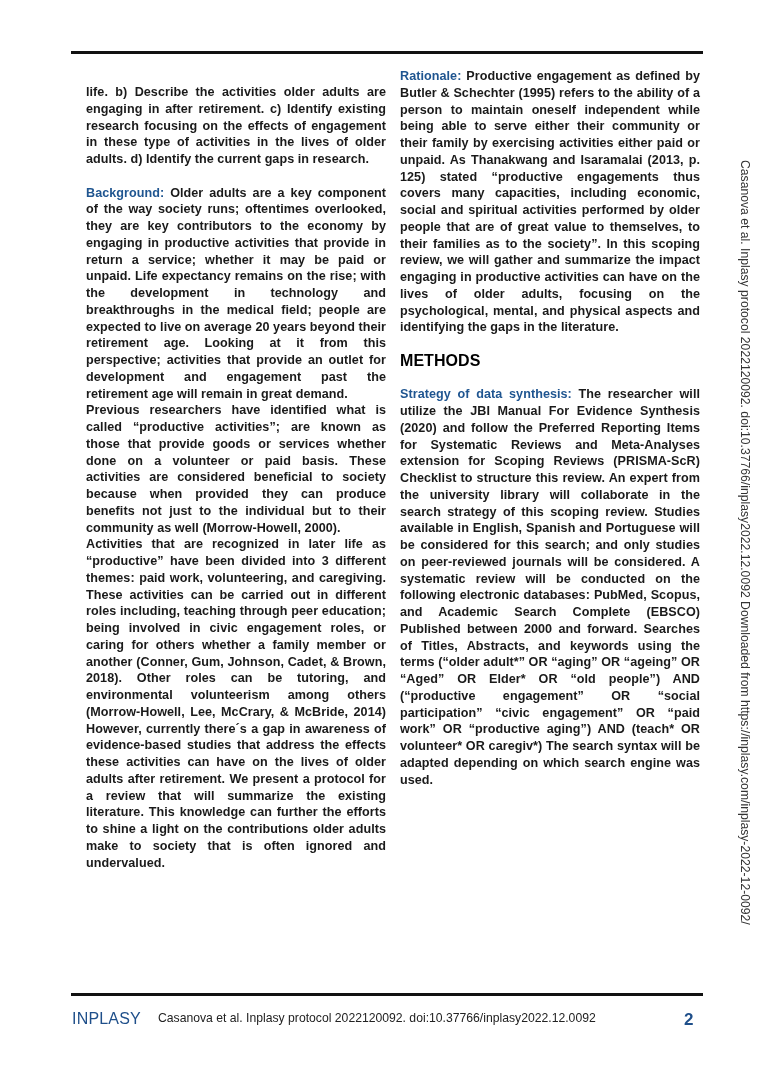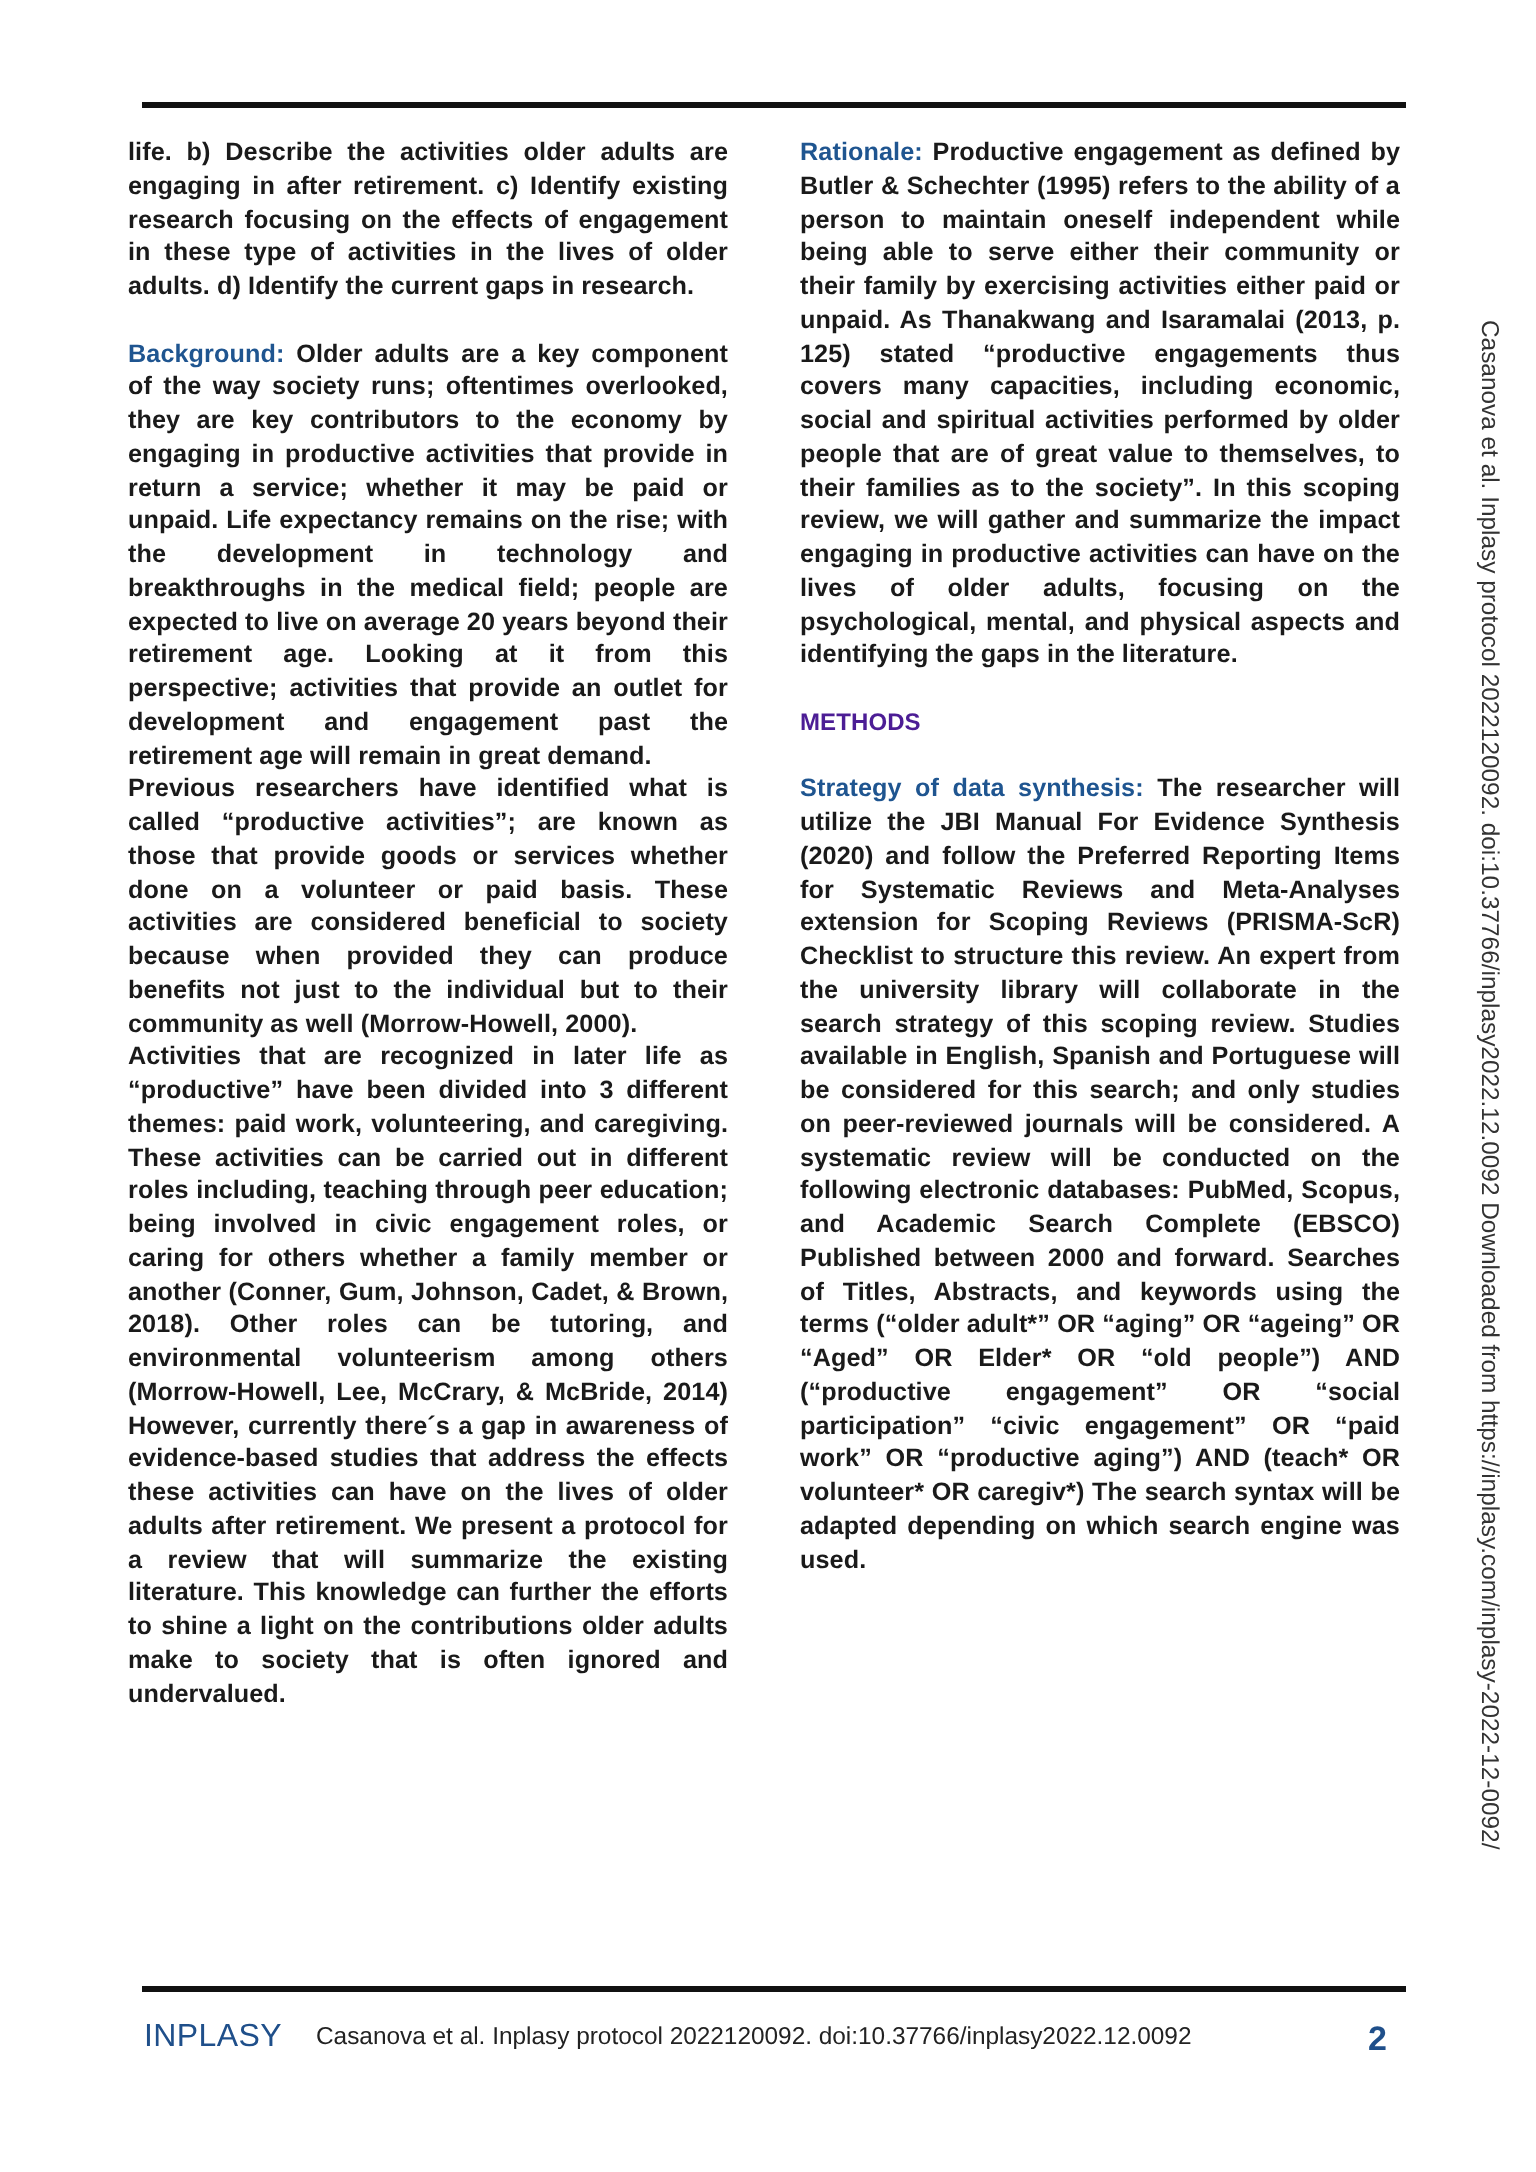--- a/index.html
+++ b/index.html
@@ -34,30 +34,30 @@
     .column {
       position: absolute;
       top: 68px;
       width: 300px;
       font-size: 12.6px;
       line-height: 16.75px;
       font-weight: bold;
       text-align: justify;
       letter-spacing: 0.05px;
     }
-    .col-left { left: 64px; }
+    .col-left { left: 86px; margin-top: 16px; }
     .col-right { left: 400px; }
     .para { margin: 0; }
     .para.gap-before { margin-top: 16.75px; }
     .accent { color: #1f5590; }
     .section-heading {
       margin: 16.75px 0 0 0;
-      font-size: 12px;
+      font-size: 16px;
       font-weight: bold;
-      color: #4c1d95;
+      color: #000000;
     }
     .footer-brand {
       position: absolute;
       left: 72px;
       top: 1010px;
       font-size: 16px;
       font-weight: normal;
       color: #1f4f8a;
       letter-spacing: 0.2px;
     }

